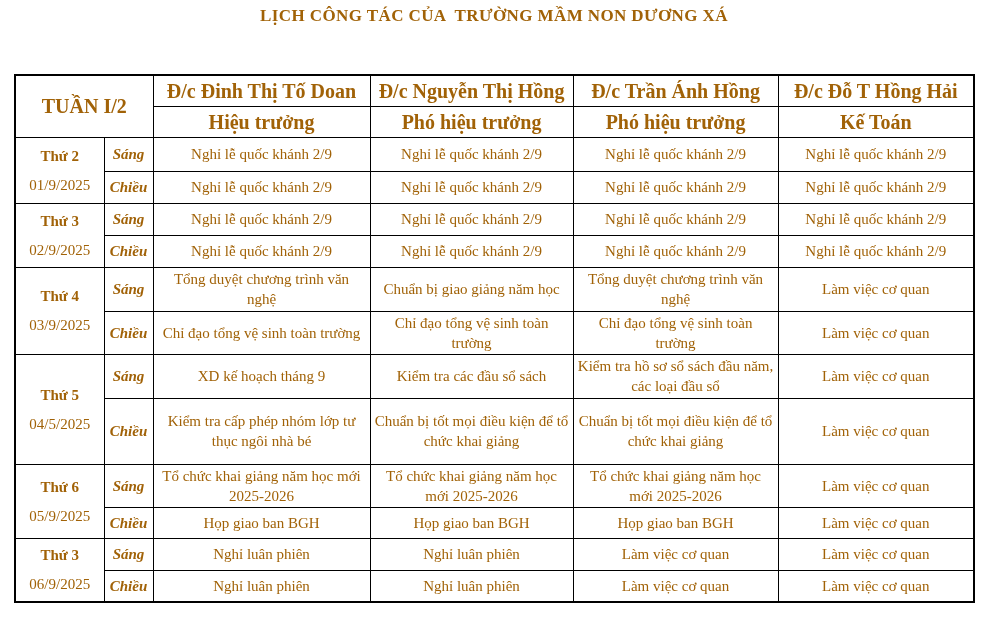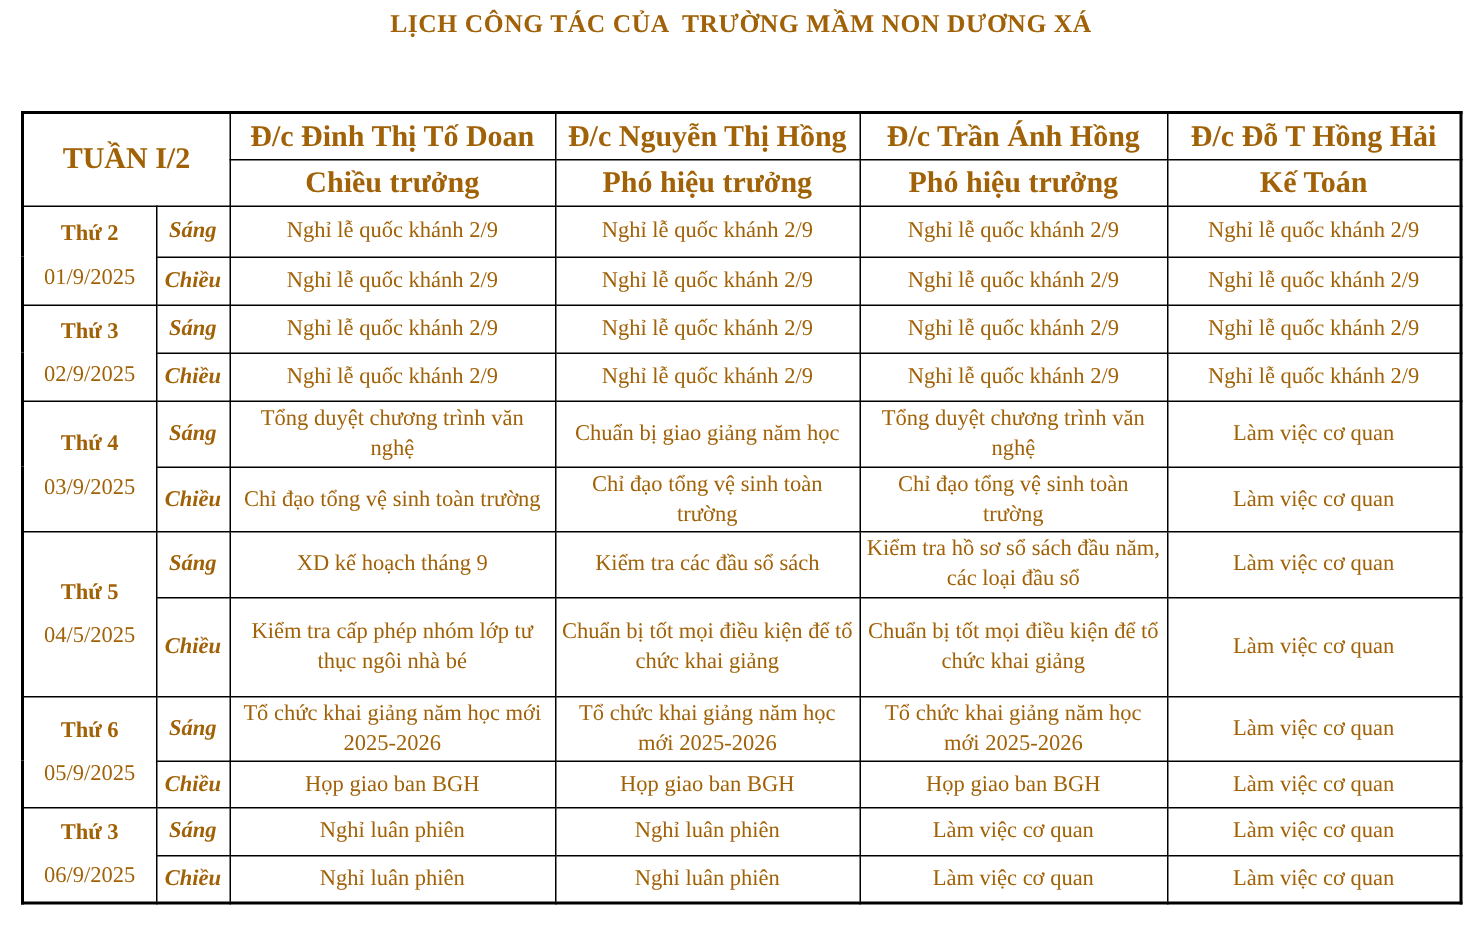--- a/index.html
+++ b/index.html
@@ -104,21 +104,21 @@
     </colgroup>
     <thead id="schedule-head">
         <tr style="height: 31px;">
           <th colspan="2" rowspan="2" class="week-cell">TUẦN I/2</th>
           <th>Đ/c Đinh Thị Tố Doan</th>
           <th>Đ/c Nguyễn Thị Hồng</th>
           <th>Đ/c Trần Ánh Hồng</th>
           <th>Đ/c Đỗ T Hồng Hải</th>
         </tr>
         <tr style="height: 31px;">
-          <th>Chiều trưởng</th>
+          <th>Hiệu trưởng</th>
           <th>Phó hiệu trưởng</th>
           <th>Phó hiệu trưởng</th>
           <th>Kế Toán</th>
         </tr>
       </thead>
     <tbody id="schedule-body">
         <tr style="height: 34px;">
           <td rowspan="2" class="day-cell">
             <div class="day-name">Thứ 2</div>
             <div class="day-date">01/9/2025</div>

